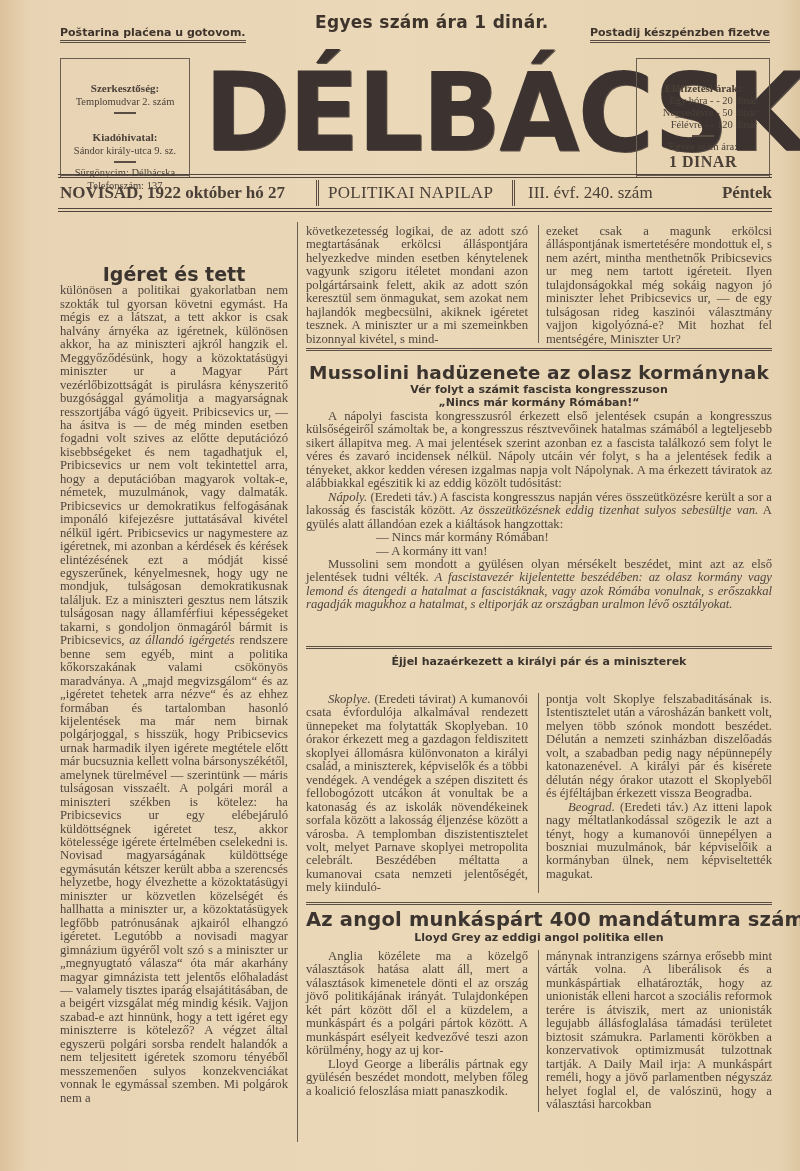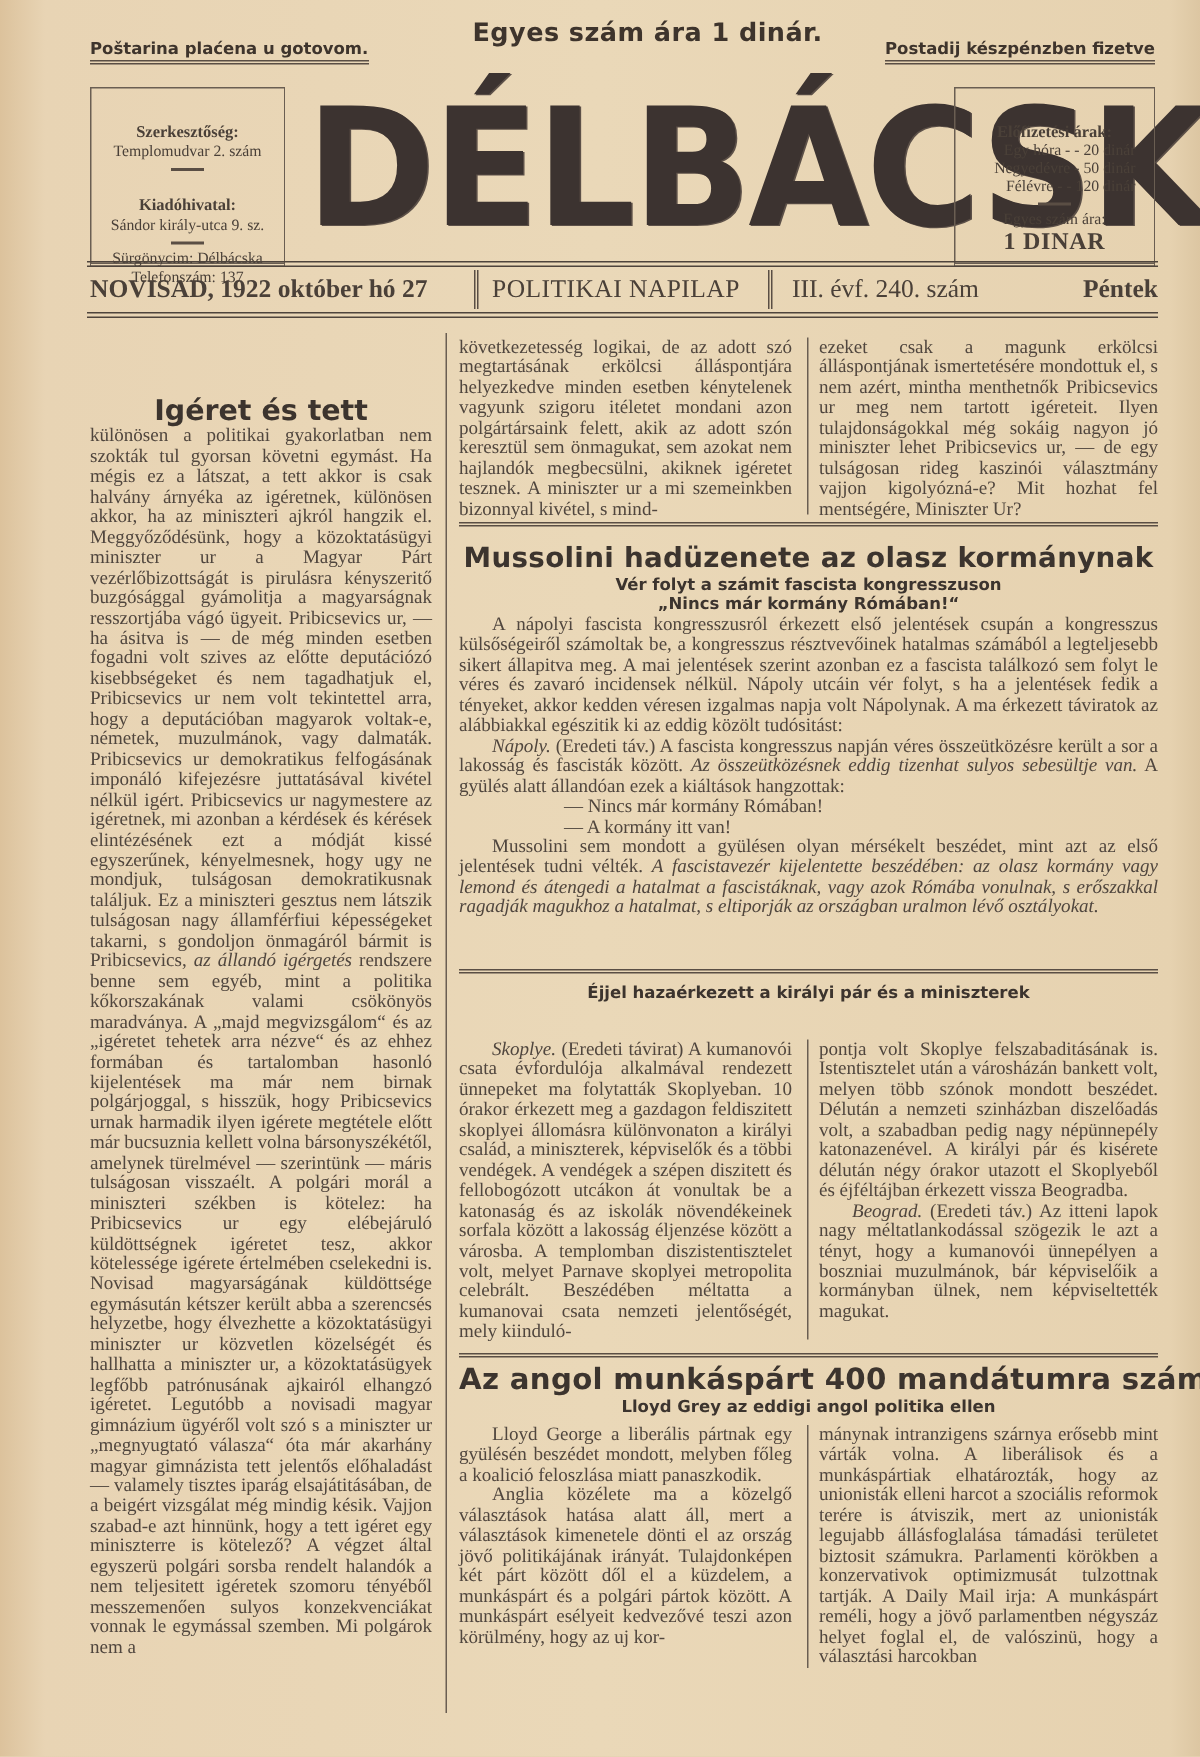--- a/index.html
+++ b/index.html
@@ -184,20 +184,20 @@
       <span>(Eredeti táv.) Az itteni lapok nagy méltatlankodással szögezik le azt a tényt, hogy a kumanovói ünnepélyen a boszniai muzulmánok, bár képviselőik a kormányban ülnek, nem képviseltették magukat.</span>
     </p>
   </div>
   <div class="hrule" style="left:306px; top:902px; width:466px;"></div>
 
   <div class="headline" style="top:908px;">
     <div class="main" style="font-size:19.5px;">Az angol munkáspárt 400 mandátumra számit</div>
     <div class="sub">Lloyd Grey az eddigi angol politika ellen</div>
   </div>
   <div class="col colB1" style="top:950px;">
+    <p class="indent">Anglia közélete ma a közelgő választások hatása alatt áll, mert a választások kimenetele dönti el az ország jövő politikájának irányát. Tulajdonképen két párt között dől el a küzdelem, a munkáspárt és a polgári pártok között. A munkáspárt esélyeit kedvezővé teszi azon körülmény, hogy az uj kor-</p>
     <p class="indent">Lloyd George a liberális pártnak egy gyülésén beszédet mondott, melyben főleg a koalició feloszlása miatt panaszkodik.</p>
-    <p class="indent">Anglia közélete ma a közelgő választások hatása alatt áll, mert a választások kimenetele dönti el az ország jövő politikájának irányát. Tulajdonképen két párt között dől el a küzdelem, a munkáspárt és a polgári pártok között. A munkáspárt esélyeit kedvezővé teszi azon körülmény, hogy az uj kor-</p>
   </div>
   <div class="vrule" style="left:538px; top:950px; height:162px;"></div>
   <div class="col colB2" style="top:950px;">
     <p>mánynak intranzigens szárnya erősebb mint várták volna. A liberálisok és a munkáspártiak elhatározták, hogy az unionisták elleni harcot a szociális reformok terére is átviszik, mert az unionisták legujabb állásfoglalása támadási területet biztosit számukra. Parlamenti körökben a konzervativok optimizmusát tulzottnak tartják. A Daily Mail irja: A munkáspárt reméli, hogy a jövő parlamentben négyszáz helyet foglal el, de valószinü, hogy a választási harcokban</p>
   </div>
 </div>
 
 </body></html>

